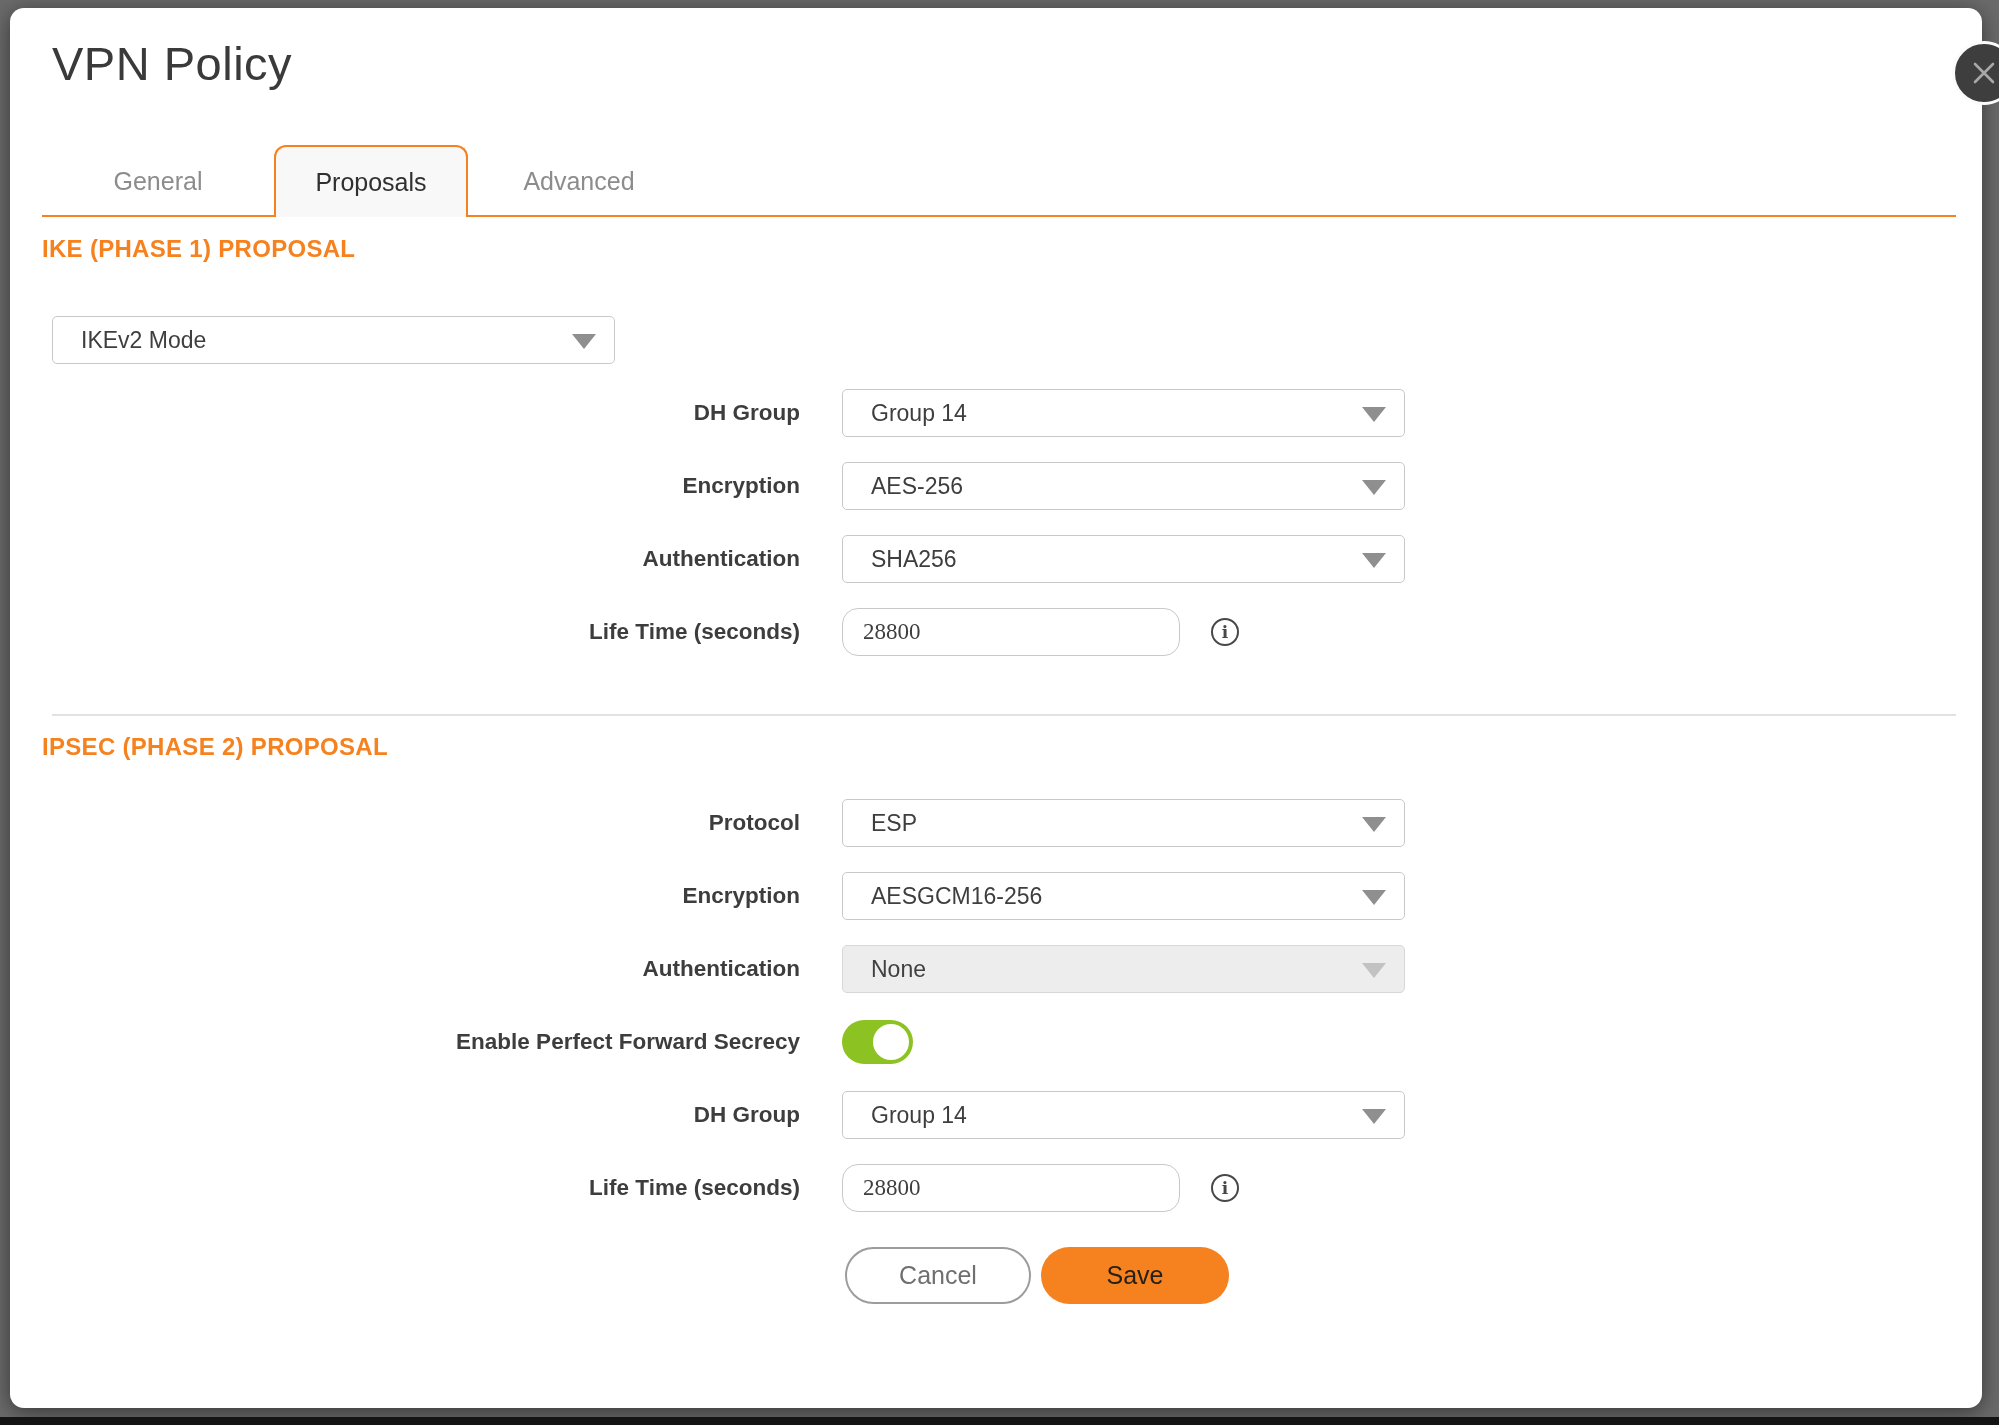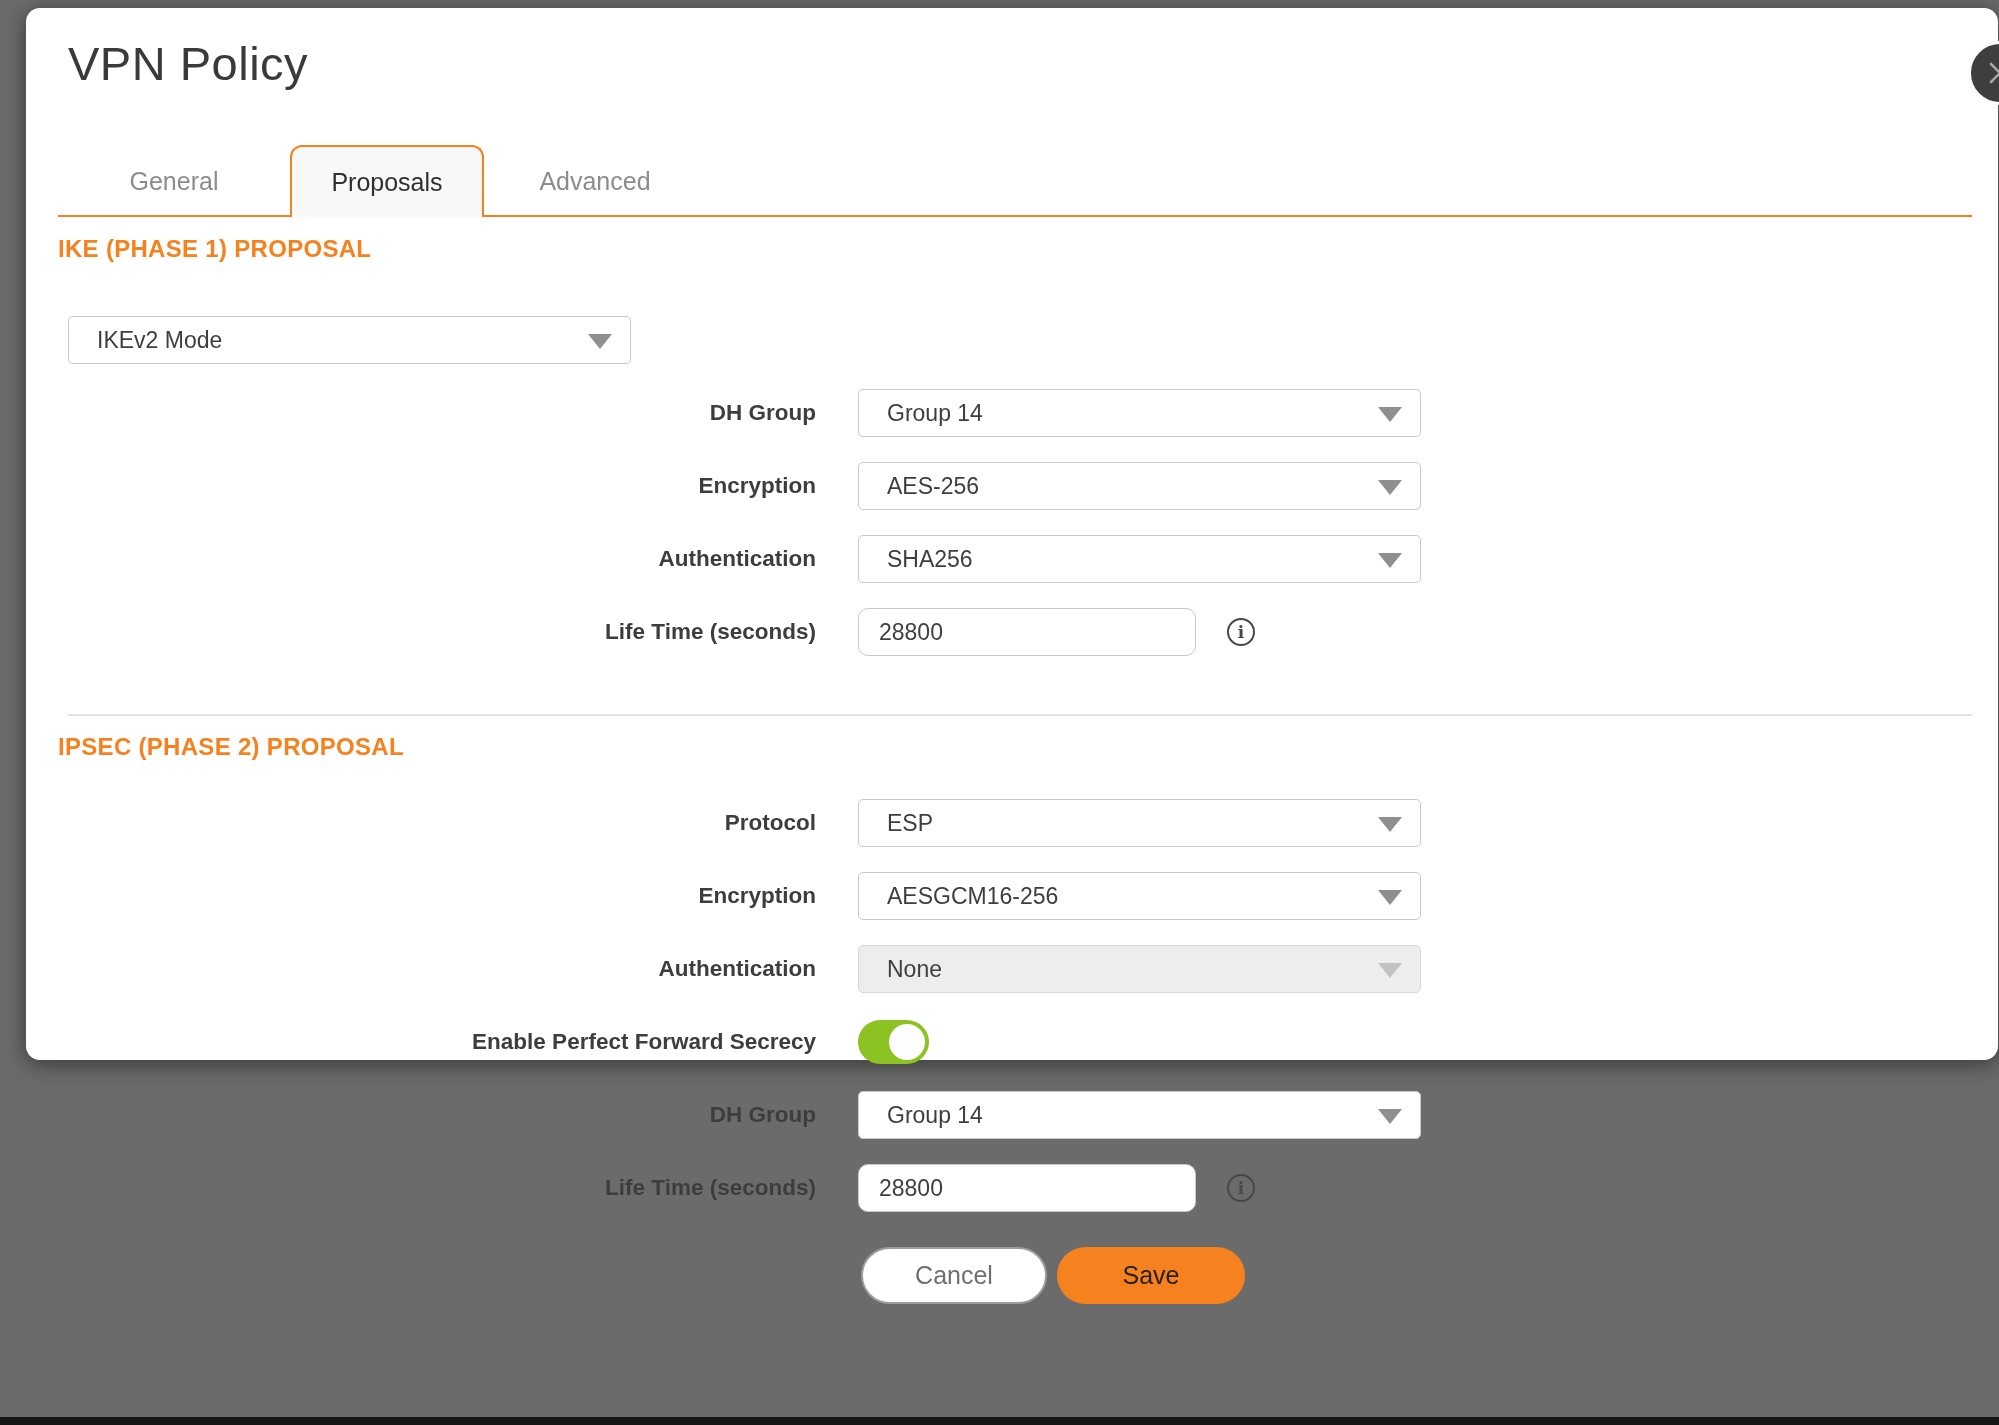--- a/index.html
+++ b/index.html
@@ -10,21 +10,21 @@
     position:relative;
     overflow:hidden;
   }
   .stage { position:absolute; inset:0; overflow:hidden; }
   .bottom-black-bar {
     position:absolute; left:0; right:0; bottom:0; height:8px;
     background:#141414; z-index:5;
   }
   
   .modal {
-    position:absolute; left:26px; top:8px; width:1972px; height:1052px;
+    position:absolute; left:10px; top:8px; width:1972px; height:1400px;
     background:#ffffff; border-radius:14px;
     box-shadow:0 4px 22px rgba(0,0,0,.5);
   }
   .close-btn {
     position:absolute; left:1942px; top:33px; width:64px; height:64px;
     border-radius:50%; background:#3e3e3e; border:3px solid #fbfbfb;
     display:flex; align-items:center; justify-content:center;
     cursor:pointer; z-index:6; padding:0;
   }
   .dialog-title {
@@ -75,22 +75,22 @@
   .caret {
     position:absolute; right:18px; top:17px; width:0; height:0;
     border-left:12px solid transparent; border-right:12px solid transparent;
     border-top:15px solid #8f8f8f;
   }
   .dropdown.disabled { background:#ededed; border-color:#d8d8d8; cursor:default; }
   .dropdown.disabled .dropdown-value { color:#404040;text-align:right; }
   .dropdown.disabled .caret { border-top-color:#c2c2c2; }
   .text-input {
     margin-left:42px; width:338px; height:48px; background:#fff;
-    border:1.5px solid #c9c9c9; border-radius:10px;
-    font-family:Liberation Sans, sans-serif;
+    border:1.5px solid #c9c9c9; border-radius:16px;
+    font-family:Liberation Serif, serif;
     font-size:23px; color:#3e3e3e; padding-left:20px; outline:none;
   }
   .info {
     margin-left:31px; width:28px; height:28px; border-radius:50%;
     border:2px solid #484848; color:#484848;
     font-family:"DejaVu Serif",serif; font-size:17px; font-weight:700;
     display:flex; align-items:center; justify-content:center; cursor:pointer;
   }
   .toggle {
     margin-left:42px; width:71px; height:44px; border-radius:22px;

